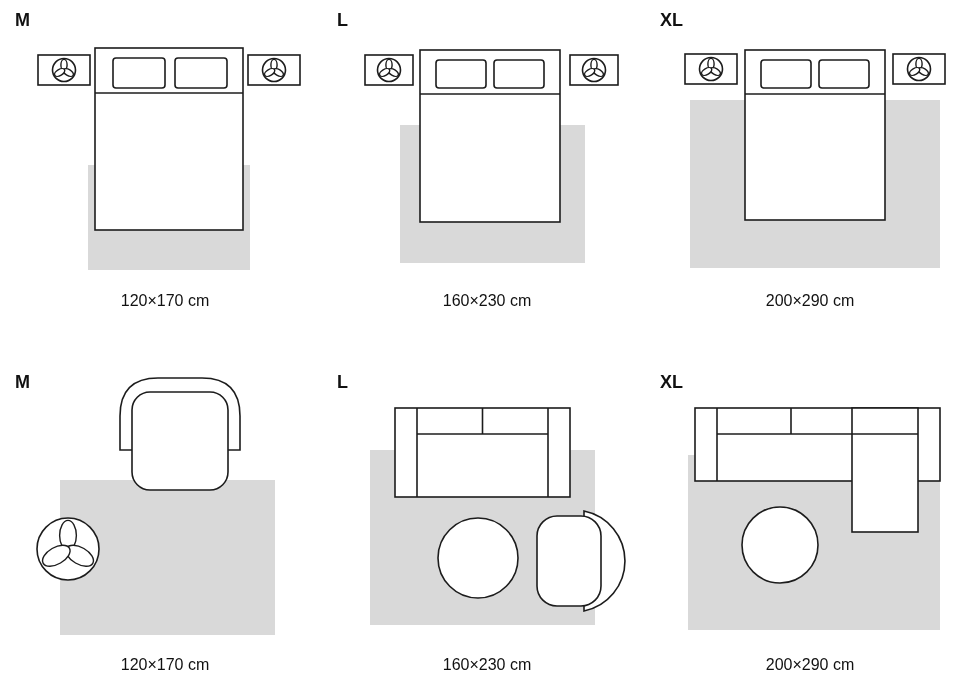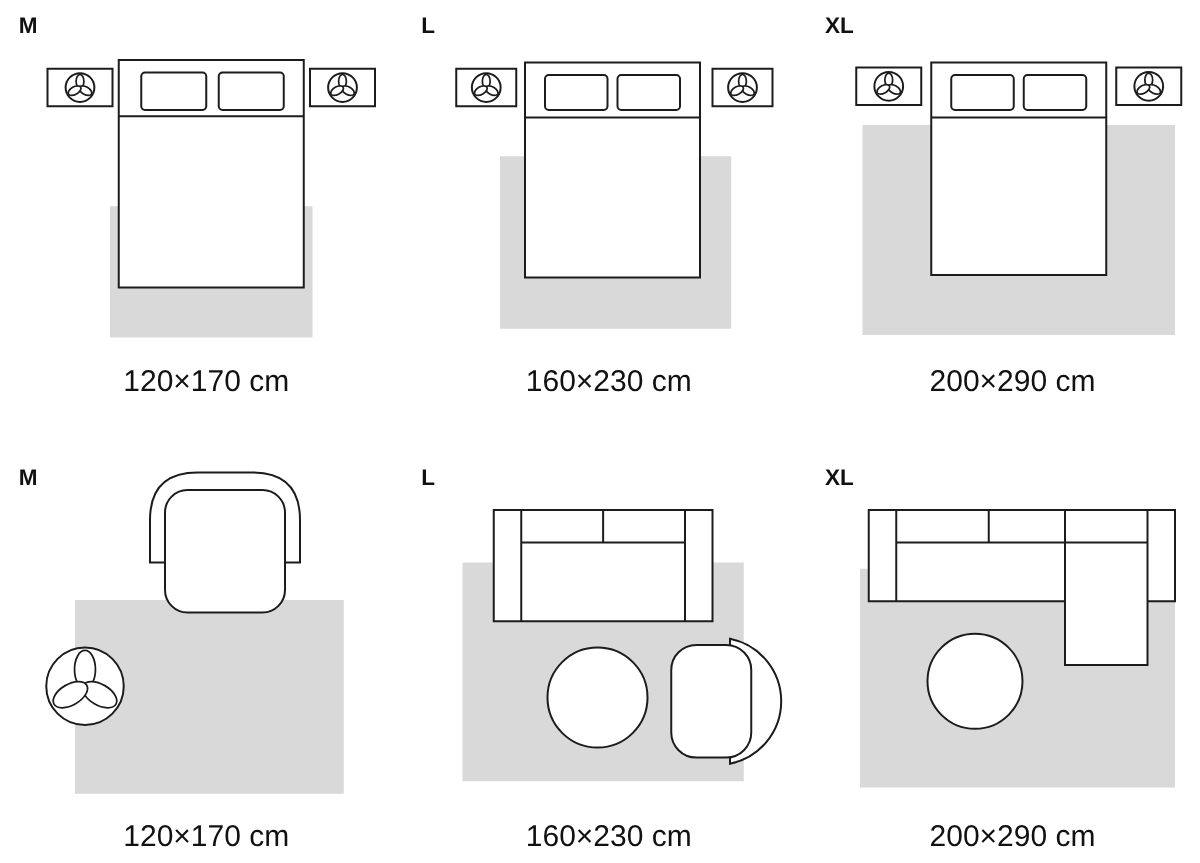--- a/index.html
+++ b/index.html
@@ -37,21 +37,21 @@
   .panel.row1 .size-label{top:2px;}
   .panel.row2 .size-label{top:4px;}
   .panel svg{position:absolute;left:0;display:block;}
   .panel.row1 svg{top:38px;}
   .panel.row2 svg{top:8px;}
   .dims{
     position:absolute;
     left:0;
     width:100%;
     text-align:center;
-    font-size:24px;
+    font-size:16px;
     color:var(--text);
   }
   .panel.row1 .dims{top:284px;}
   .panel.row2 .dims{top:288px;}
 
   svg .shape{fill:#ffffff;stroke:var(--outline);stroke-width:1.6;}
   svg .line{fill:none;stroke:var(--outline);stroke-width:1.6;}
   svg .rug{fill:var(--rug);stroke:none;}
   svg .petal{fill:#ffffff;stroke:var(--outline);stroke-width:1.4;vector-effect:non-scaling-stroke;}
 </style>

